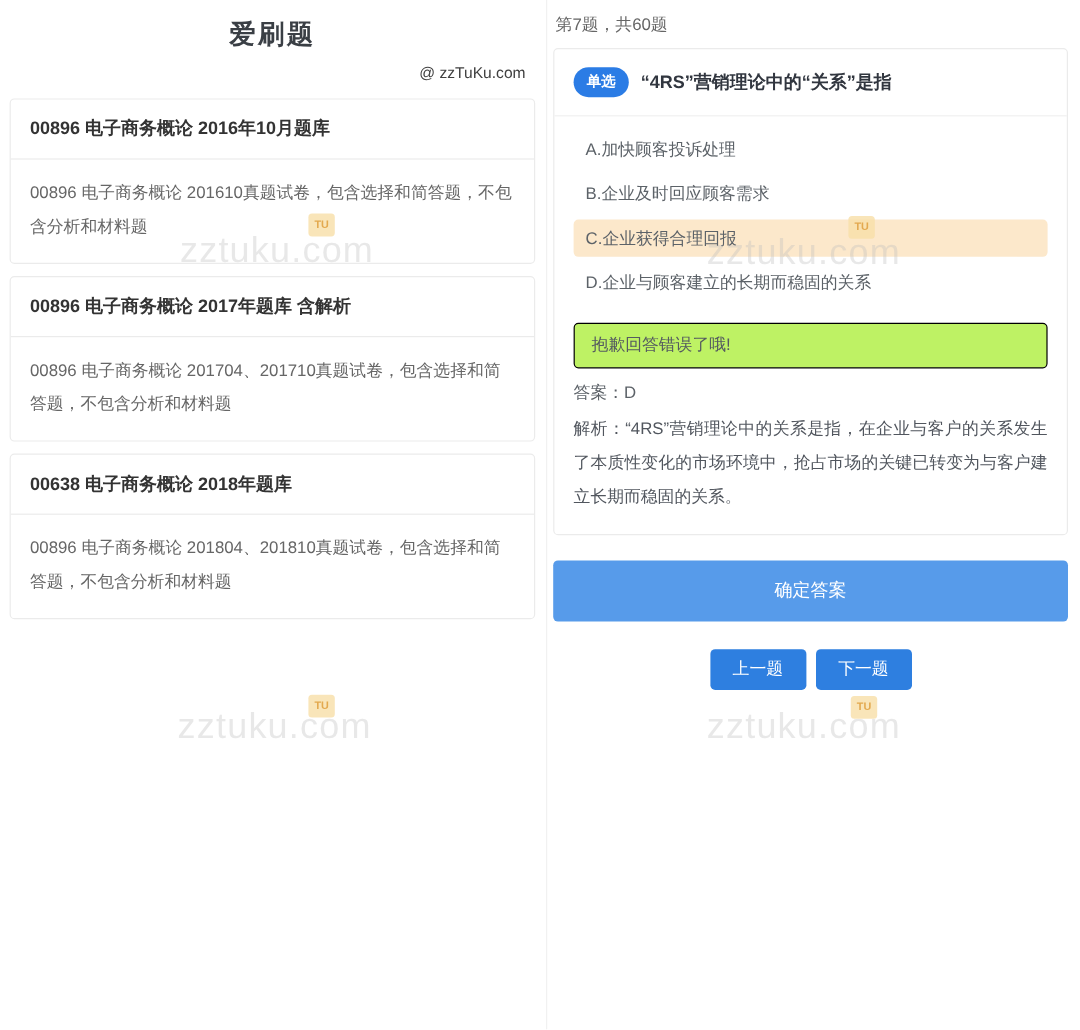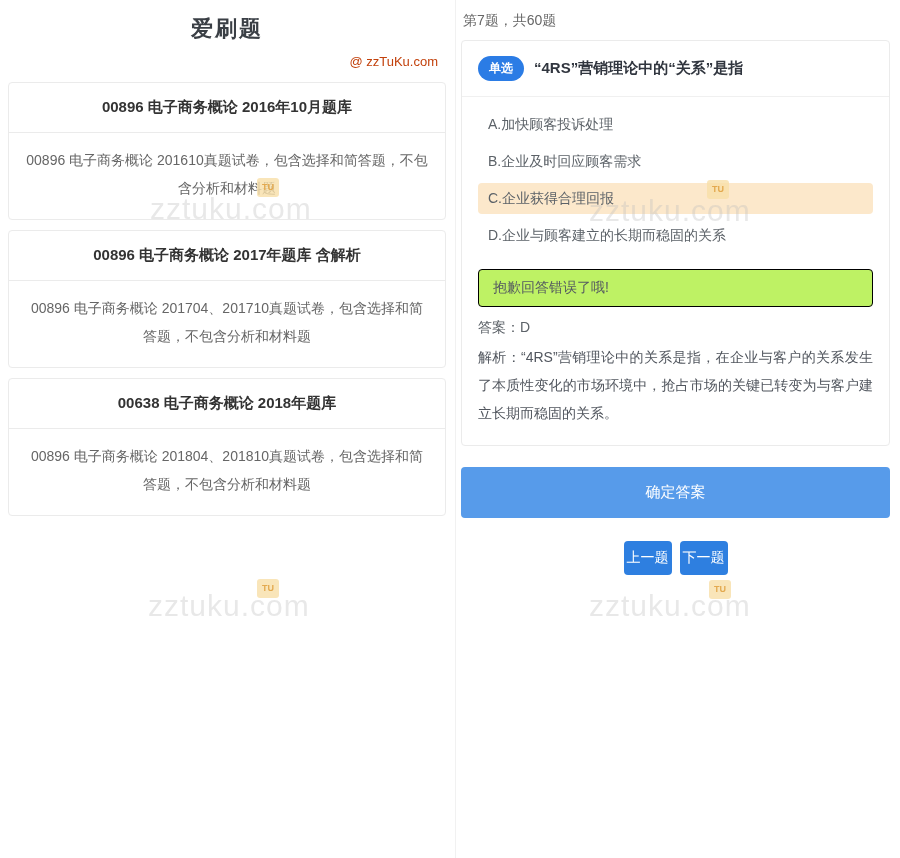--- a/index.html
+++ b/index.html
@@ -23,26 +23,26 @@
   }
   
   .app-title {
     margin-top: 14px;
     text-align: center;
     font-size: 22px; font-weight: bold; color: #3a3f45;
     letter-spacing: 2px;
   }
   .site-link-row { text-align: right; padding-right: 16px; margin-top: 8px; }
   .site-link {
-    color: #c2410c; font-size: 13px; text-decoration: none; cursor: pointer;
+    color: #404040; font-size: 13px; text-decoration: none; cursor: pointer;
   }
   .cards { padding: 0 8px; margin-top: 12px; }
   .bank-card {
     border: 1px solid #ebebeb; border-radius: 4px; background: #fff;
-    margin-bottom: 10px; cursor: pointer; text-align: center;
+    margin-bottom: 10px; cursor: pointer;
   }
   .bank-card-title {
     padding: 15px 16px; font-size: 15px; font-weight: bold; color: #333;
     border-bottom: 1px solid #ebebeb;
   }
   .bank-card-desc {
     padding: 13px 16px 17px; font-size: 14px; color: #666; line-height: 28px;
   }
   
   .progress-indicator {
@@ -93,21 +93,21 @@
     color: #fff; font-size: 15px;
     font-family: inherit; cursor: pointer;
   }
   .nav-row {
     margin-top: 23px;
     display: flex; justify-content: center; gap: 8px;
   }
   .nav-button {
     background: #2e7fe0; border: none; border-radius: 4px;
     color: #fff; font-size: 14px;
-    padding: 8px 3px;
+    padding: 8px 19px;
     font-family: inherit; cursor: pointer; text-align: center;
   }
   
   .watermark-text {
     position: absolute;
     font-size: 30px; letter-spacing: 1px;
     color: rgba(190,190,190,0.35);
     z-index: 5; pointer-events: none;
     user-select: none;
   }

